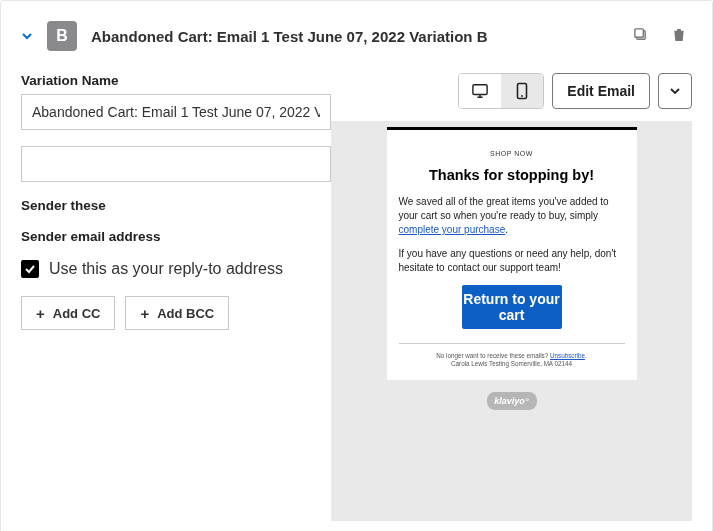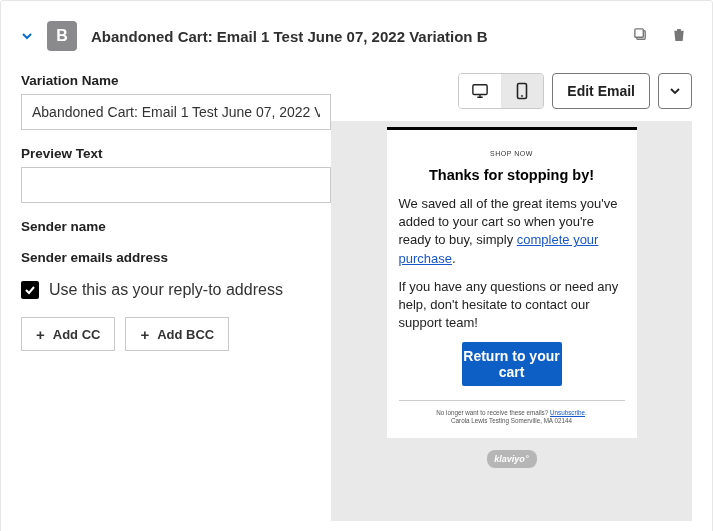--- a/index.html
+++ b/index.html
@@ -152,21 +152,21 @@
     width: 250px;
     margin: 0 auto;
     background:#fff;
     border-top: 3px solid #000;
     padding: 20px 12px 12px;
     font-size: 8px;
     color:#333;
   }
   .shop-now { text-align:center; font-size:7px; letter-spacing:0.5px; color:#333; margin-bottom:10px;}
   .email-title { text-align:center; font-weight:800; font-size:14.5px; margin-bottom:12px; color:#000;}
-  .email-p { font-size:13px; line-height:1.4; margin-bottom:10px; color:#222;}
+  .email-p { font-size:10px; line-height:1.4; margin-bottom:10px; color:#222;}
   .email-p a { color:#1a56c9; text-decoration:underline;}
   .cta {
     display:block;
     background:#0d5fc6;
     color:#fff;
     font-size:14px;
     font-weight:700;
     text-align:center;
     padding:6px 0;
     width:100px;
@@ -220,30 +220,29 @@
   <div class="cols">
     <div class="left">
 
       <div class="field">
         <div class="label">Variation Name</div>
         <input class="input" value="Abandoned Cart: Email 1 Test June 07, 2022 Variation B" style="">
       </div>
 
 
       <div class="field">
-        <div class="label">Preview Text</div>
         <input class="input" value="" style="">
       </div>
 
       <div class="field">
-        <div class="label">Sender name</div>
+        <div class="label">Sender these</div>
       </div>
 
       <div class="field">
-        <div class="label">Sender emails address</div>
+        <div class="label">Sender email address</div>
       </div>
 
       <div class="chk-row">
         <div class="chk">
           <svg viewBox="0 0 12 12">
               <path d="M2 6l3 3 5-6" fill="none" stroke="#fff" stroke-width="2"></path>
             </svg>
         </div>
         <span class="chk-label">Use this as your reply-to address</span>
       </div>

